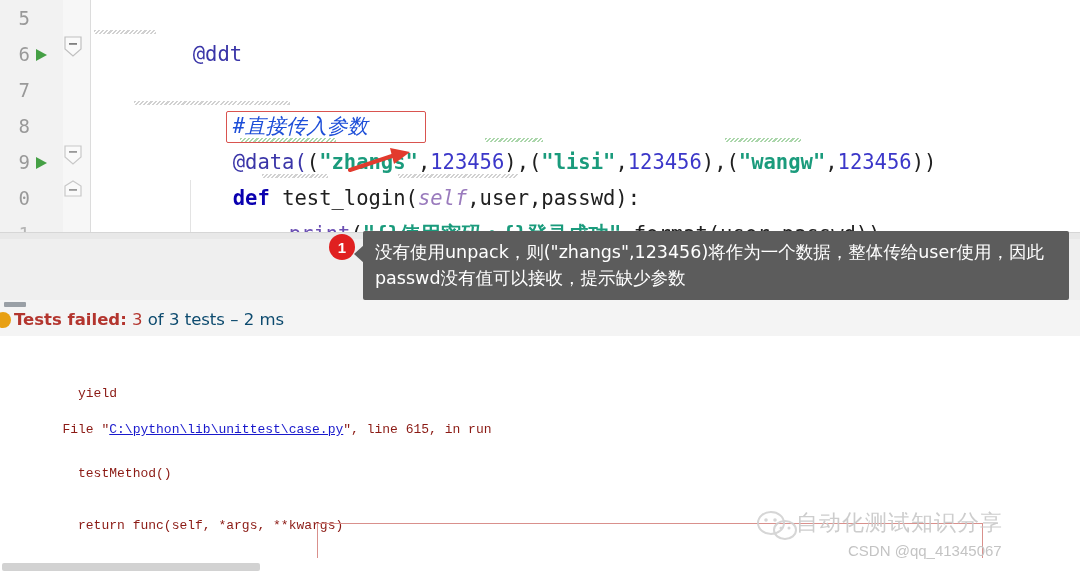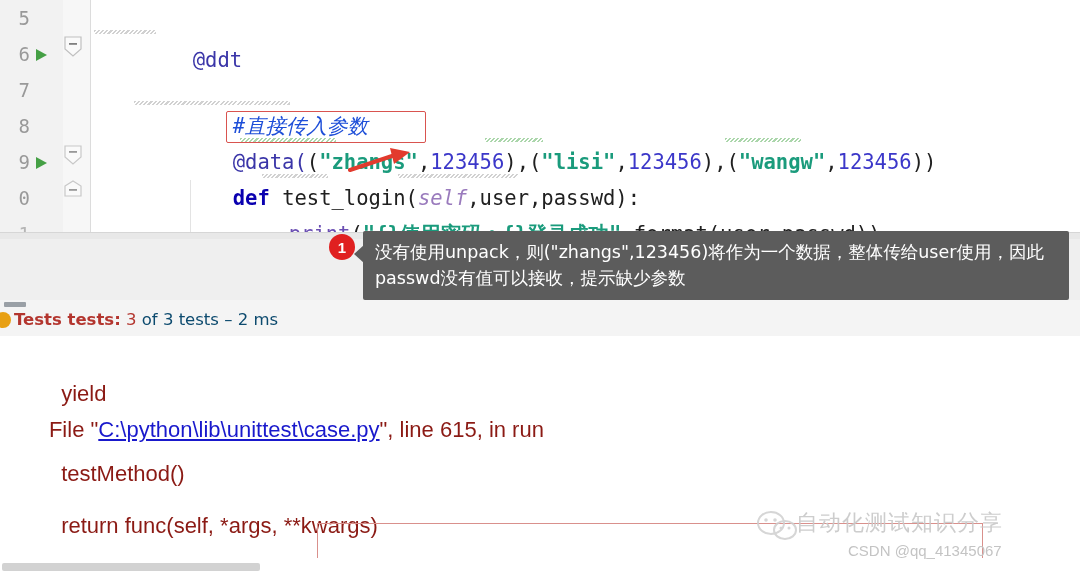--- a/index.html
+++ b/index.html
@@ -75,22 +75,22 @@
   .status-icon{position:absolute;left:-5px;top:12px;width:16px;height:16px;border-radius:50%;background:#e8a013;}
   .status-text{position:absolute;left:14px;top:10px;font-size:16.5px;line-height:20px;
                font-family:"DejaVu Sans","Liberation Sans",sans-serif;}
   .status-text .failed{color:#b3352e;font-weight:600;}
   .status-text .cnt{color:#b3352e;}
   .status-text .dim{color:#0c4a6e;}
 
   
   .console{position:absolute;left:0;top:336px;width:1080px;height:222px;background:#ffffff;overflow:hidden;}
   .cline{position:absolute;left:0;width:1080px;height:36px;line-height:36px;
-         font-family:Liberation Sans, sans-serif;
-         font-size:22px;white-space:pre;color:#8b1a14;}
+         font-family:Liberation Mono, monospace;
+         font-size:13px;white-space:pre;color:#8b1a14;}
   .cline .lnk{color:#1919cc;text-decoration:underline;}
   .cline .err{color:#8b1a14;}
 
   .console-redbox{position:absolute;border:1.4px solid #d9908c;background:transparent;}
 
   
   .hscroll{position:absolute;left:0;top:560px;width:1080px;height:14px;background:#ffffff;}
   .hscroll .thumb{position:absolute;left:2px;top:3px;width:258px;height:8px;background:#d2d2d2;border-radius:2px;}
 
   
@@ -105,21 +105,21 @@
 <body>
 
 <div class="screen">
 
   <div class="editor">
     <div class="gutter-bg"></div>
     <div class="fold-col"></div>
 
     <div class="line" style="top:0px;">
       <span class="lnum">5</span>
-      <span class="code" style="top:6px;">
+      <span class="code" style="top:0;">
         <span class="deco">@ddt</span>
       </span>
     </div>
     <div class="squiggle" style="left:94px;top:30px;width:62px;"></div>
 
     <div class="line" style="top:36px;">
       <span class="lnum">6</span>
       <span class="runarrow">
         <svg width="16" height="16" viewBox="0 0 16 16">
           <polygon points="3,2 14,8 3,14" fill="#45a045"></polygon>
@@ -204,21 +204,21 @@
   <div class="badge1">1</div>
   <div class="callout">
     <div class="tip"></div>
     <span>没有使用unpack，则("zhangs",123456)将作为一个数据，整体传给user使用，因此passwd没有值可以接收，提示缺少参数</span>
   </div>
 
   <div class="statusbar">
     <div class="status-tabstub"></div>
     <div class="status-icon"></div>
     <div class="status-text">
-      <span class="failed">Tests tests:</span><span> </span><span class="cnt">3</span><span> </span><span class="dim">of 3 tests</span><span class="dim"> </span><span class="dim">–</span><span class="dim"> </span><span class="dim">2 ms</span>
+      <span class="failed">Tests failed:</span><span> </span><span class="cnt">3</span><span> </span><span class="dim">of 3 tests</span><span class="dim"> </span><span class="dim">–</span><span class="dim"> </span><span class="dim">2 ms</span>
     </div>
   </div>
 
   <div class="console">
     <div class="cline" style="top:4px;">
       <span class="err">    yield</span>
     </div>
     <div class="cline" style="top:40px;">
       <span class="err">  File "</span><span class="lnk">C:\python\lib\unittest\case.py</span><span class="err">", line 615, in run</span>
     </div>

